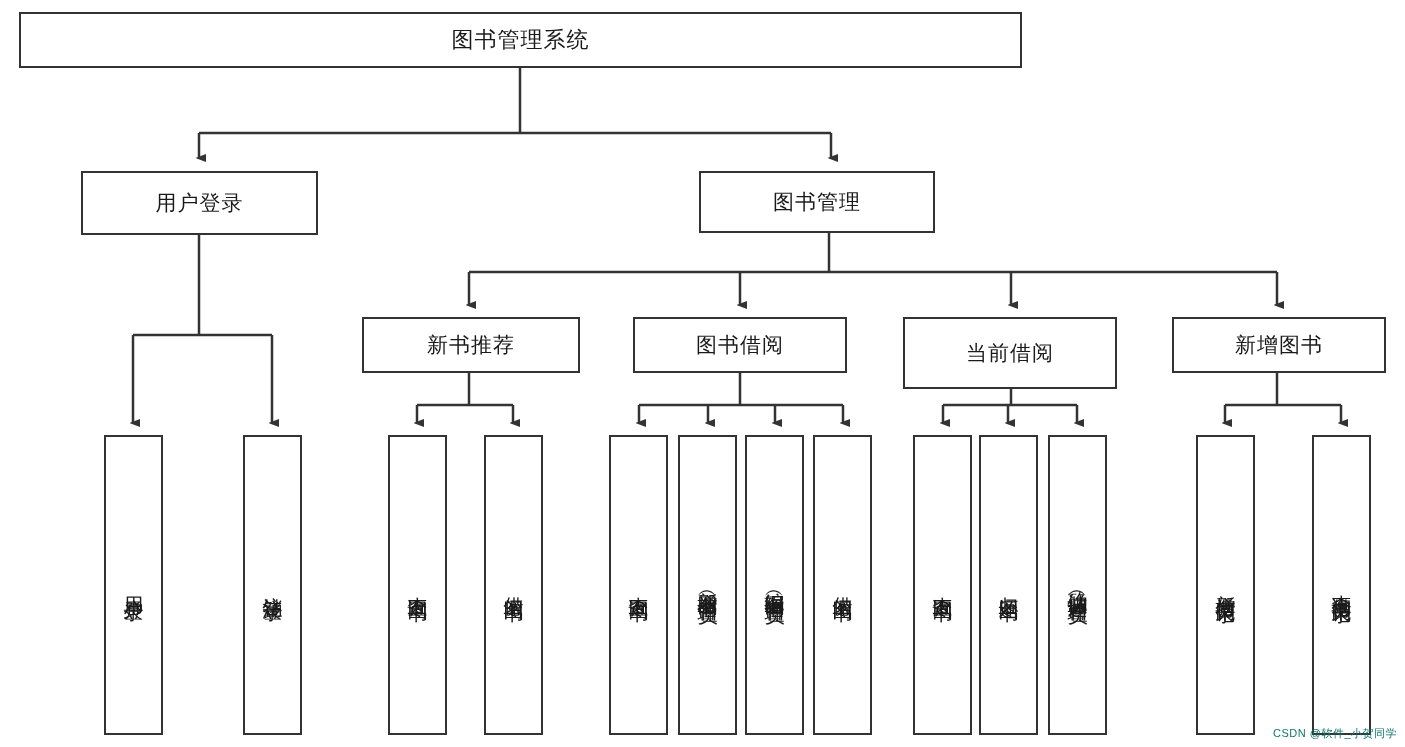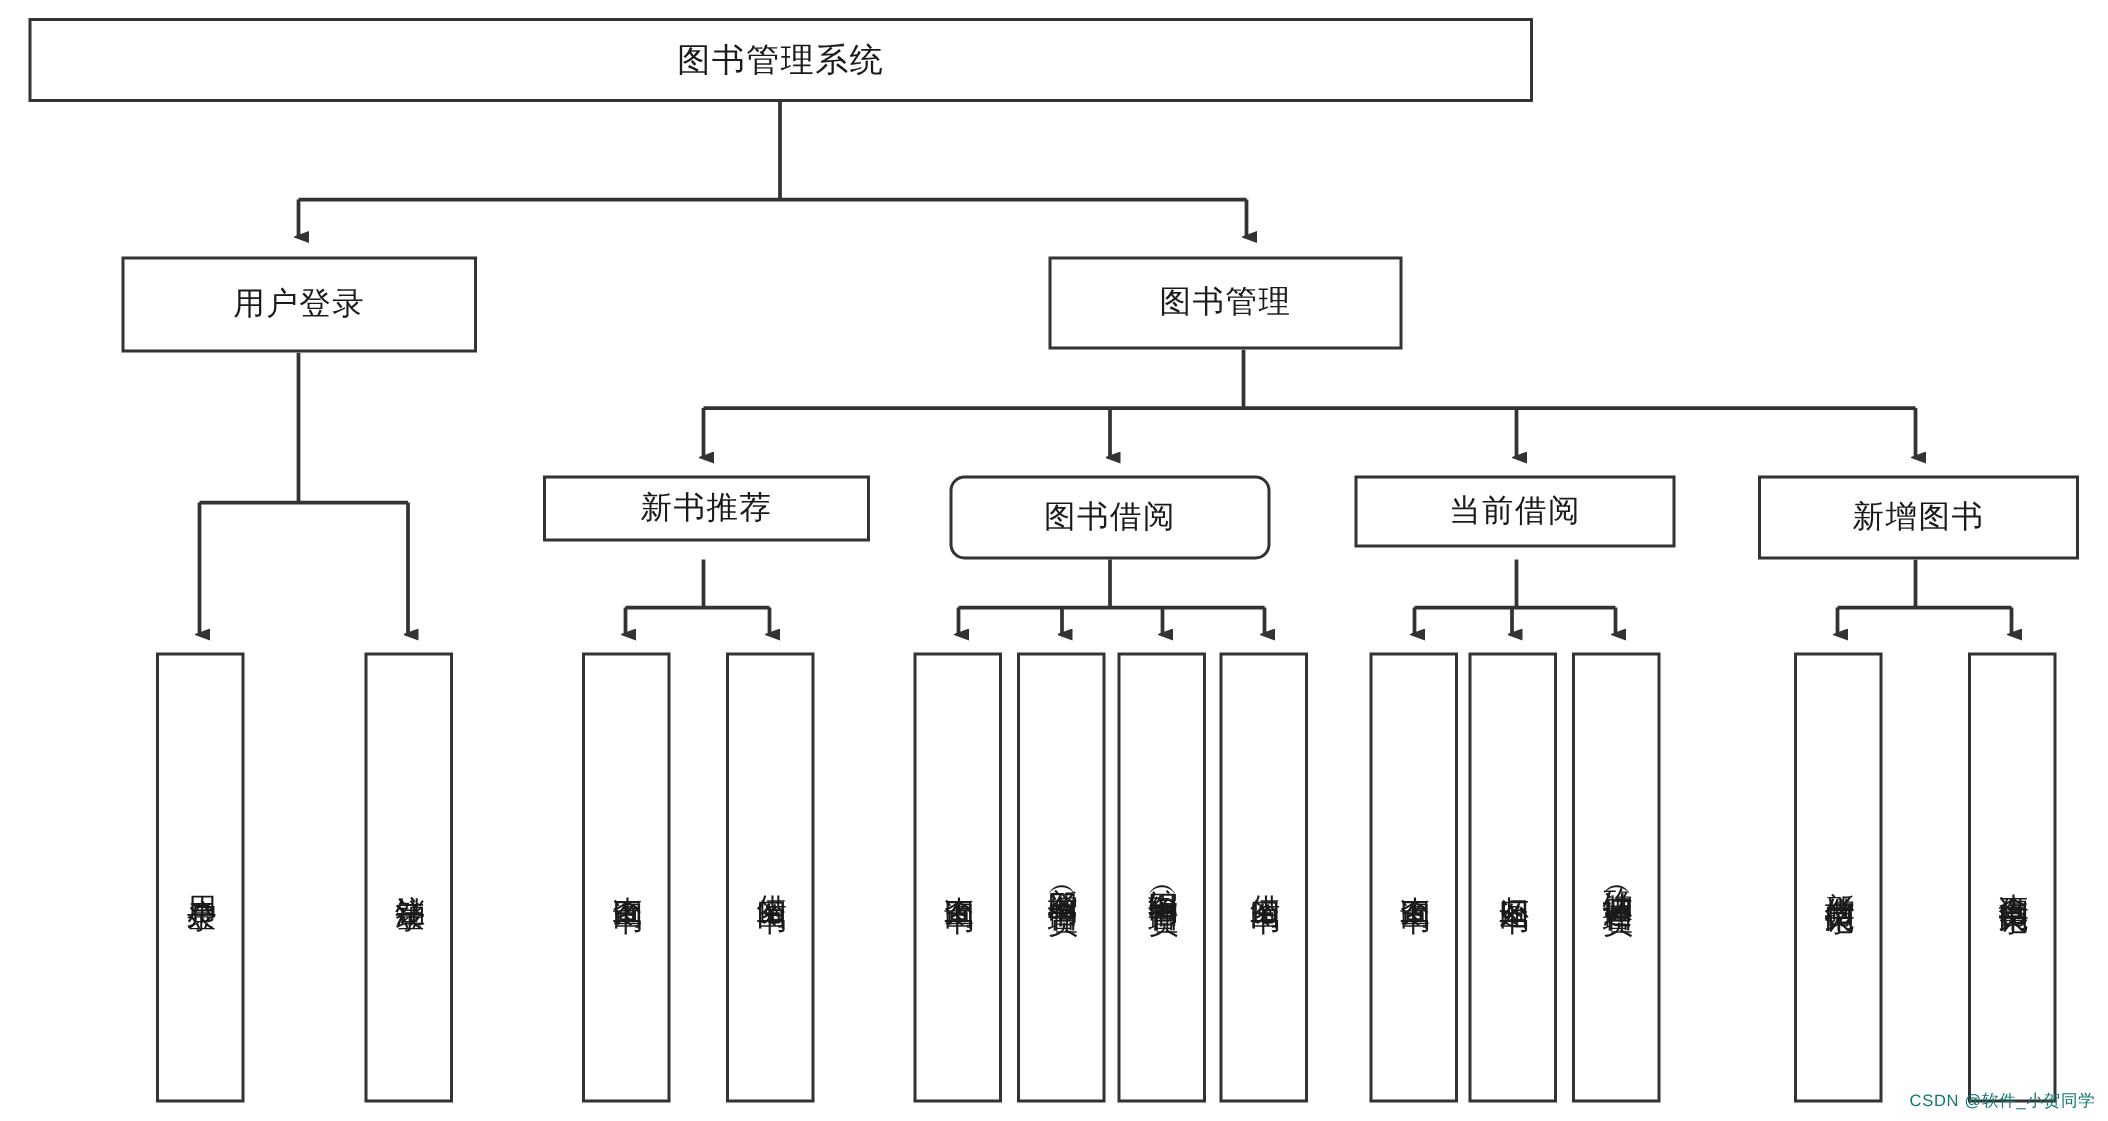--- a/index.html
+++ b/index.html
@@ -112,27 +112,27 @@
     <span>图书管理系统</span>
   </div>
 
   <div class="node" style="left:81px;top:171px;width:237px;height:64px;">
     <span>用户登录</span>
   </div>
   <div class="node" style="left:699px;top:171px;width:236px;height:62px;">
     <span>图书管理</span>
   </div>
 
-  <div class="node" style="left:362px;top:317px;width:218px;height:44px;">
+  <div class="node" style="left:362px;top:317px;width:218px;height:56px;">
     <span>新书推荐</span>
   </div>
-  <div class="node" style="left:633px;top:317px;width:214px;height:56px;border-radius:10px;">
+  <div class="node" style="left:633px;top:317px;width:214px;height:56px;">
     <span>图书借阅</span>
   </div>
-  <div class="node" style="left:903px;top:317px;width:214px;height:48px;justify-content:center;">
+  <div class="node" style="left:903px;top:317px;width:214px;height:72px;justify-content:center;">
     <span>当前借阅</span>
   </div>
   <div class="node" style="left:1172px;top:317px;width:214px;height:56px;">
     <span>新增图书</span>
   </div>
 
   <div class="node vertical" style="left:104px;top:435px;width:59px;height:300px;">
     <span>用户登录</span>
   </div>
   <div class="node vertical" style="left:243px;top:435px;width:59px;height:300px;">

